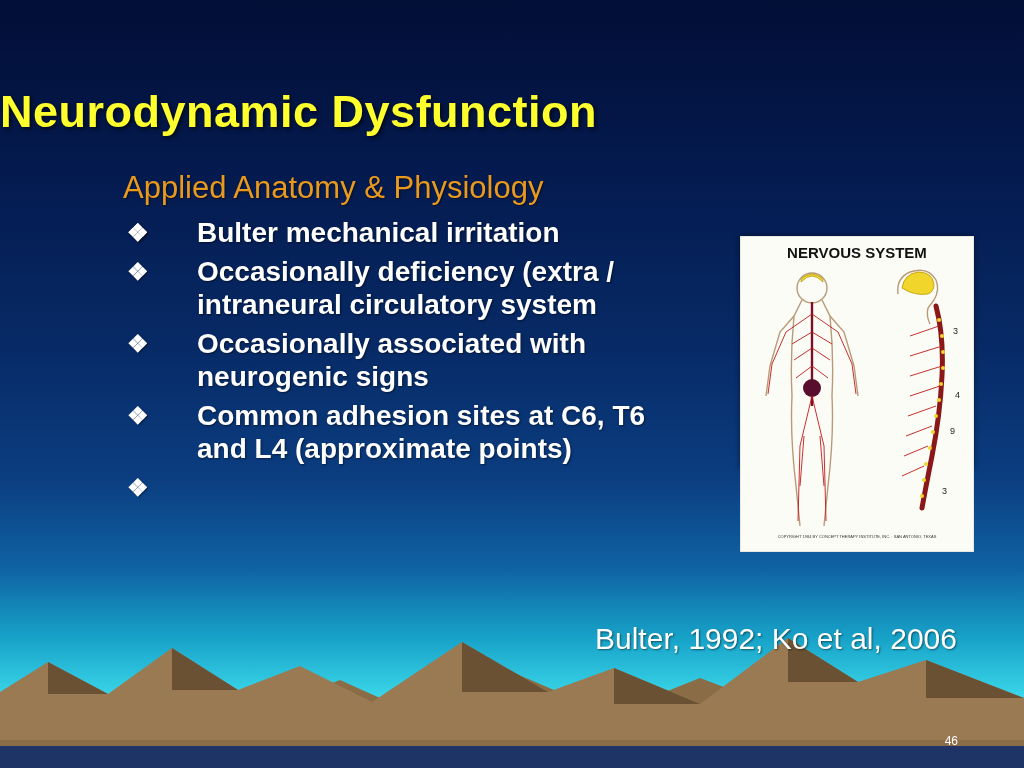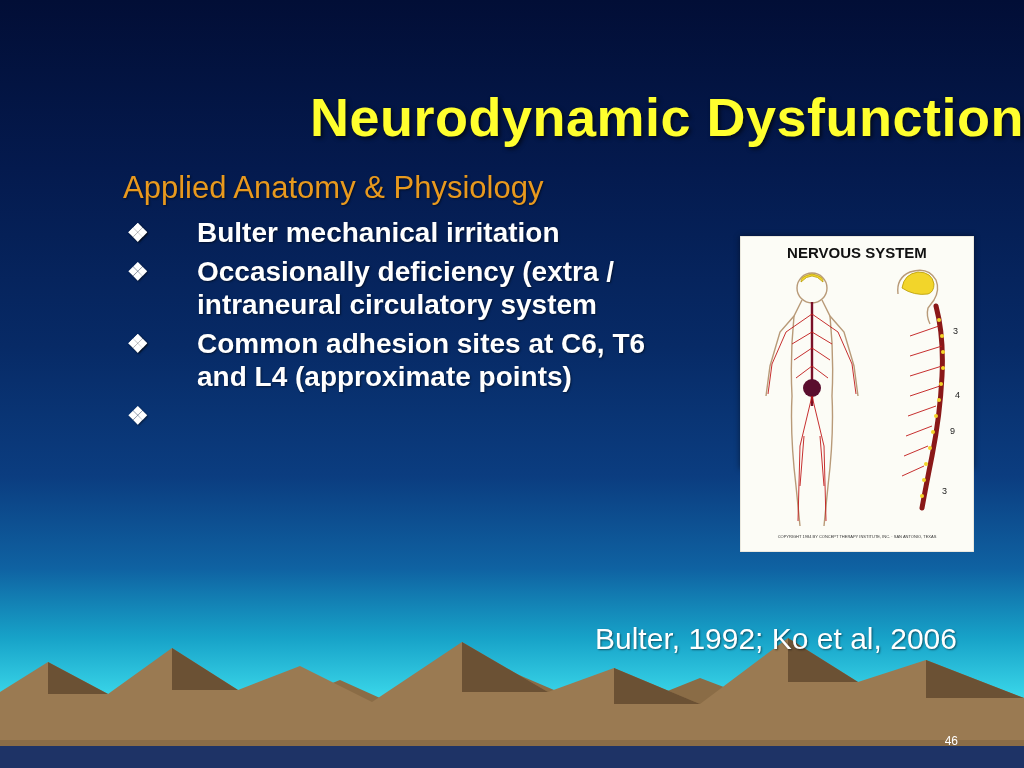--- a/index.html
+++ b/index.html
@@ -13,22 +13,22 @@
       #041a4e 22%,
       #072a66 45%,
       #0b3d80 62%,
       #0f62a2 74%,
       #17a2c8 83%,
       #3bd8ea 91%,
       #52eaf4 100%);
   }
   .title {
     position:absolute; left:0; top:86px; width:100%;
-    text-align:right;
-    font-size:54px; font-weight:bold;
+    text-align:left;
+    font-size:45px; font-weight:bold;
     color:#ffff2e;
     letter-spacing:0.5px;
     text-shadow:2px 2px 4px rgba(0,0,0,0.65);
   }
   .content {
     position:absolute; left:123px; top:170px; width:560px;
   }
   .subtitle {
     font-size:31px; font-weight:normal;
     color:#e8991e;
@@ -99,20 +99,21 @@
       <li>
         <span class="glyph">❖</span>
         <span>Bulter mechanical irritation</span>
       </li>
       <li>
         <span class="glyph">❖</span>
         <span>Occasionally deficiency (extra / intraneural circulatory system</span>
       </li>
       <li>
         <span class="glyph">❖</span>
+        <span>Occasionally associated with neurogenic signs</span>
       </li>
       <li>
         <span class="glyph">❖</span>
         <span>Common adhesion sites at C6, T6 and L4 (approximate points)</span>
       </li>
       <li>
         <span class="glyph">❖</span>
       </li>
     </ul>
   </div>

